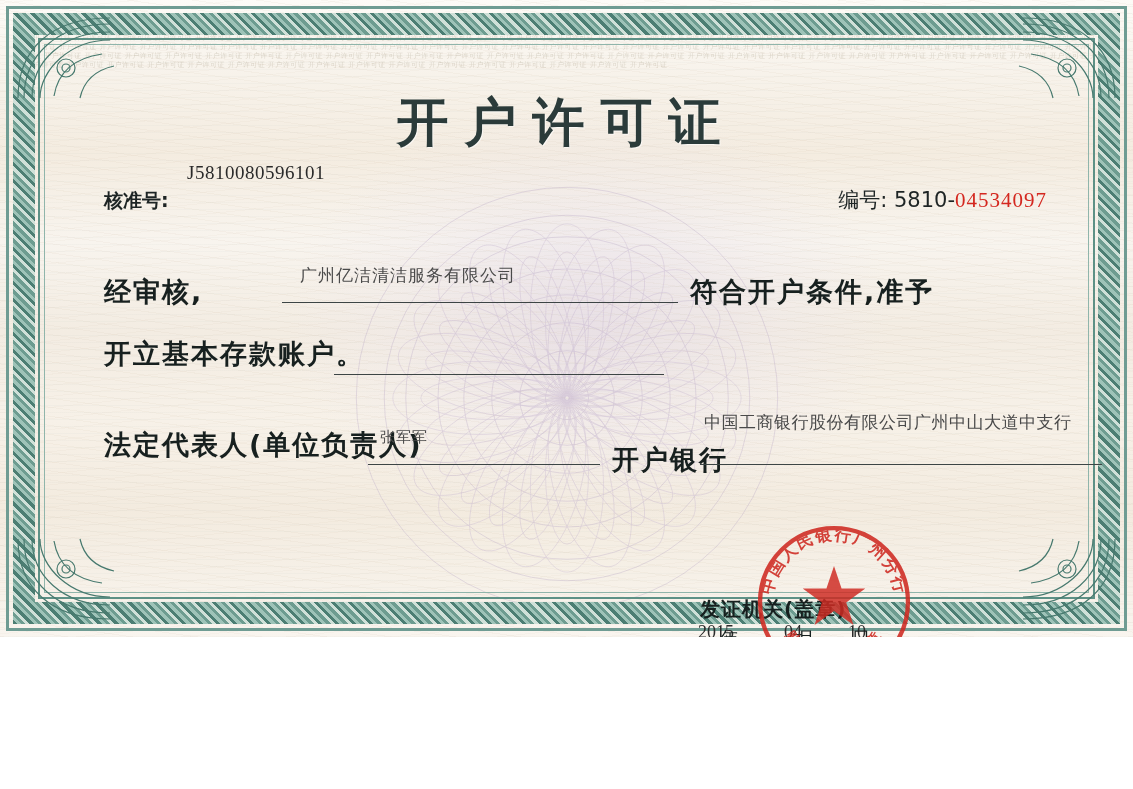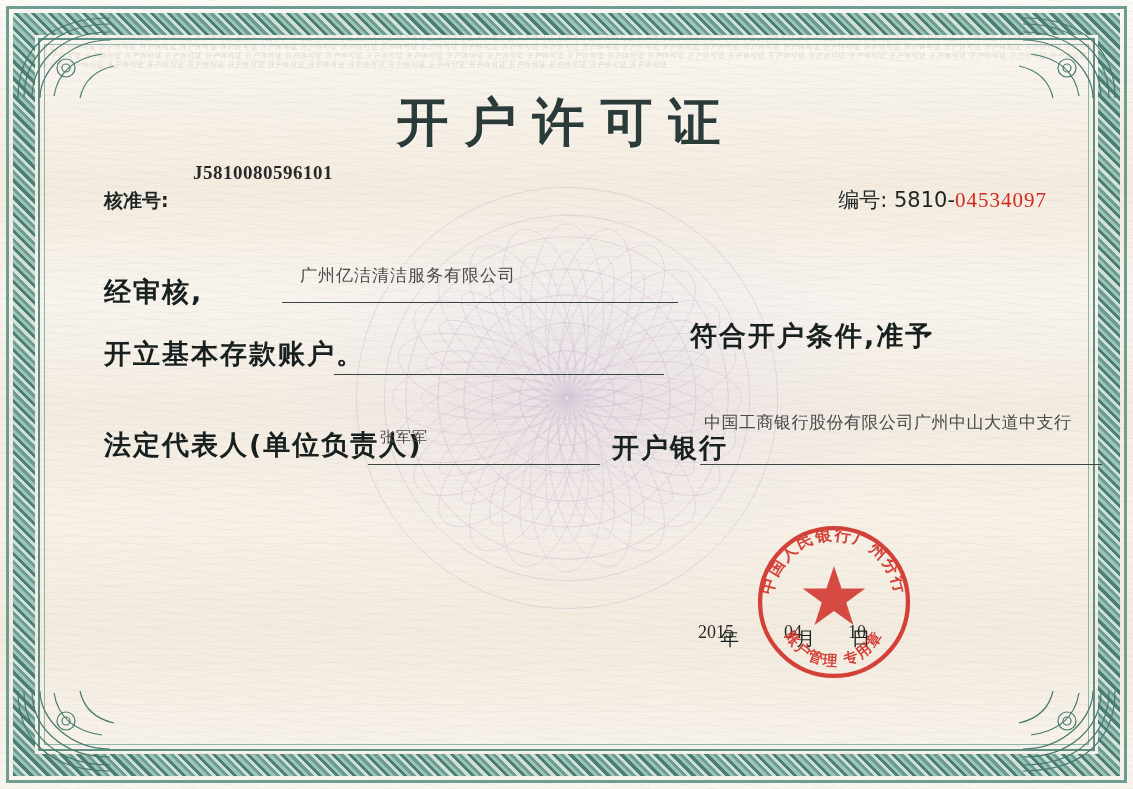--- a/index.html
+++ b/index.html
@@ -3,21 +3,21 @@
 <meta charset="utf-8">
 <style>
   html, body {
     margin: 0;
     padding: 0;
     background: #ffffff;
   }
   #certificate {
     position: relative;
     width: 1133px;
-    height: 789px;
+    height: 637px;
     overflow: hidden;
     font-family: "Liberation Sans", sans-serif;
     background:
       radial-gradient(ellipse 420px 300px at 52% 50%, rgba(224,214,232,0.55) 0%, rgba(235,228,238,0.25) 45%, rgba(255,255,255,0) 72%),
       linear-gradient(180deg, #fdfbf7 0%, #f7f2ea 12%, #f4ece0 24%, #f8f4ee 38%, #f3ece2 52%, #f7f1e8 66%, #f3ebdf 80%, #f9f5ef 100%);
   }
 
   
   .wave-layer {
     position: absolute;
@@ -123,27 +123,26 @@
     text-align: center;
     font-family: "DejaVu Sans", sans-serif;
     font-size: 52px;
     font-weight: bold;
     letter-spacing: 16px;
     color: #2b3b3a;
     text-shadow: 1px 1px 0 rgba(255,255,255,0.6);
   }
   .approval-no-value {
     position: absolute;
-    left: 143px;
+    left: 137px;
     top: 112px;
     font-size: 19px;
     color: #2a2a2a;
     font-family: "Liberation Serif", serif;
     letter-spacing: 0.5px;
-    font-weight: bold;
   }
   .approval-no-label {
     position: absolute;
     left: 54px;
     top: 138px;
     font-size: 19px;
     color: #1d2424;
     font-family: "DejaVu Sans", sans-serif;
     font-weight: 600;
   }
@@ -185,21 +184,21 @@
   .company-name {
     position: absolute;
     left: 196px;
     top: 0px;
     font-size: 17px;
     color: #4a4a4a;
     font-family: "DejaVu Sans", sans-serif;
     letter-spacing: 1px;
   }
   .row-1 .line-a { left: 178px; top: 38px; width: 396px; }
-  .row-1 .tail { position: absolute; left: 586px; top: 10px; margin-top: 44px; }
+  .row-1 .tail { position: absolute; left: 586px; top: 10px; }
 
   .row-2 {
     position: absolute;
     left: 54px;
     top: 286px;
   }
   .row-2 .line-b {
     position: absolute;
     left: 230px;
     top: 38px;
@@ -218,21 +217,21 @@
   .rep-name {
     position: absolute;
     left: 276px;
     top: 4px;
     font-size: 15px;
     color: #4a4a4a;
     font-family: Liberation Serif, serif;
     letter-spacing: 1px;
   }
   .row-3 .line-c { left: 264px; top: 40px; width: 232px; }
-  .row-3 .label-bank { position: absolute; left: 508px; top: 6px; }
+  .row-3 .label-bank { position: absolute; left: 508px; top: 18px; }
   .bank-name {
     position: absolute;
     left: 600px;
     top: -14px;
     width: 420px;
     font-size: 17px;
     color: #4a4a4a;
     font-family: Liberation Serif, serif;
     line-height: 25px;
     letter-spacing: 0.5px;
@@ -433,20 +432,21 @@
     <div class="row-3">
       <span class="big-text label-rep">法定代表人(单位负责人)</span>
       <span class="rep-name">张军军</span>
       <span class="fill-line line-c"></span>
       <span class="big-text label-bank">开户银行</span>
       <span class="bank-name">中国工商银行股份有限公司广州中山大道中支行</span>
       <span class="fill-line line-d"></span>
     </div>
 
 
+    <div class="issuer">发证机关(盖章)</div>
 
     <div class="date-values">
       <span class="dv-y">2015</span>
       <span class="dv-m">04</span>
       <span class="dv-d">10</span>
     </div>
     <div class="date-line">
       <span>年</span>
       &nbsp;&nbsp;&nbsp;&nbsp;&nbsp;&nbsp;
       <span>月</span>

